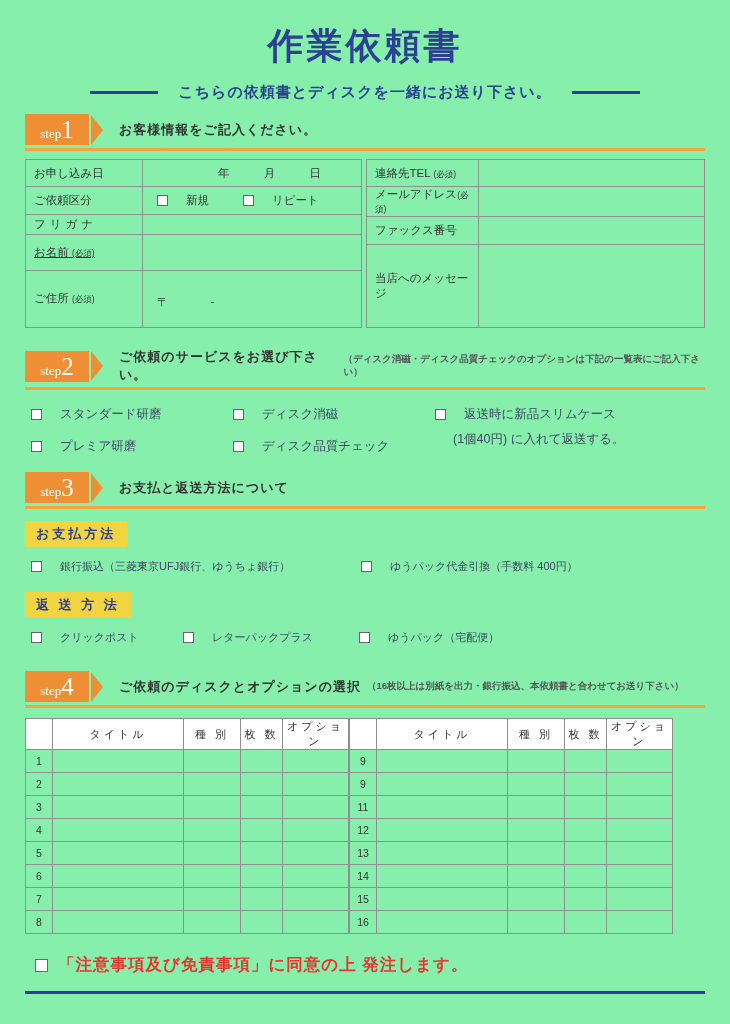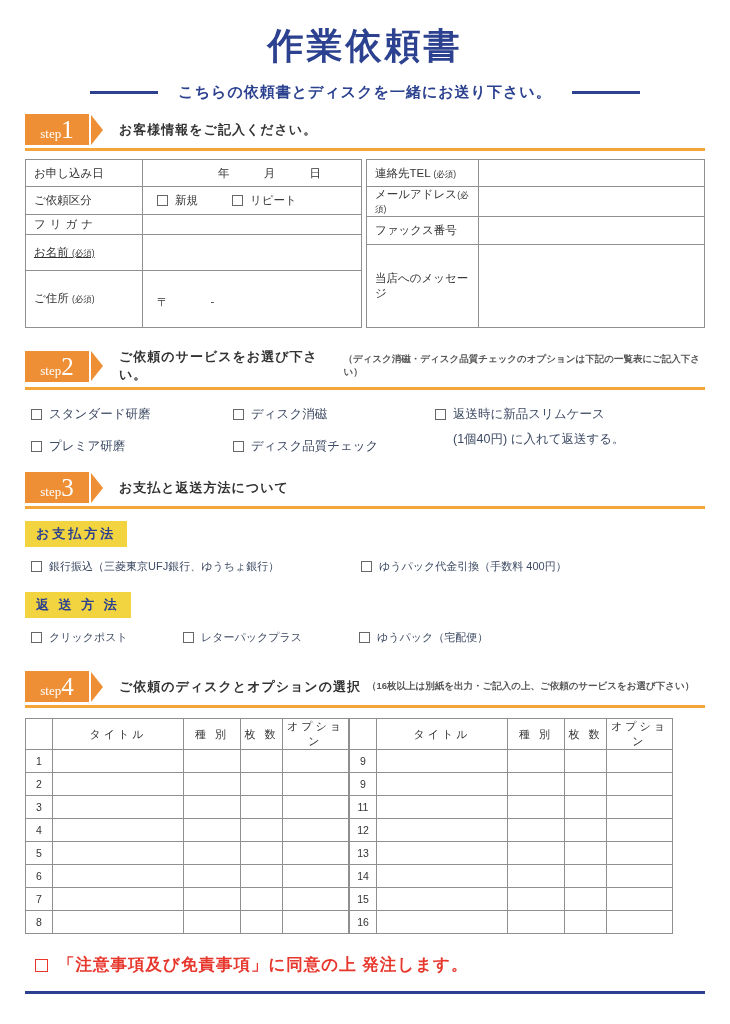--- a/index.html
+++ b/index.html
@@ -2,21 +2,21 @@
 <html><head>
 <meta charset="utf-8">
 <style>
   * { box-sizing: border-box; margin: 0; padding: 0; }
   html, body { background: #e9e9e9; }
   body { font-family: "Liberation Sans", "DejaVu Sans", sans-serif; }
   .page {
     position: relative;
     width: 730px; height: 1024px;
     margin: 0 auto;
-    background: #ffffff;
+    background: #86efac;
     color: #333;
     padding: 16px 25px 0;
     overflow: hidden;
   }
   
   .page-title {
     text-align: center;
     color: #2c418f;
     font-size: 36px;
     font-weight: bold;
@@ -53,21 +53,21 @@
     border-bottom: 15px solid transparent;
     border-left: 12px solid #ef8f35;
   }
   .step-title {
     font-size: 13px; font-weight: bold; color: #333;
     margin-left: 16px; letter-spacing: 1px;
   }
   .step-note { font-size: 9.5px; color: #555; margin-left: 6px; letter-spacing: 0; font-weight: bold; }
 
   
-  .cb { display: inline-flex; align-items: center; gap: 7px; cursor: pointer; text-align: right; }
+  .cb { display: inline-flex; align-items: center; gap: 18px; cursor: pointer; text-align: right; }
   .box {
     width: 11px; height: 11px; flex: none;
     border: 1px solid #666; background: #fff; display: inline-block;
   }
   .box.red { border-color: #e7372d; width: 13px; height: 13px; }
 
   
   .s1-wrap { display: flex; gap: 4px; margin-top: 8px; }
   table.form { border-collapse: collapse; table-layout: fixed; }
   table.form td { border: 1px solid #8f8f8f; vertical-align: middle; }
@@ -311,21 +311,21 @@
   <div class="section" style="margin-top:26px;">
     <div class="step-header">
       <div class="step-badge">
         <div class="badge-rect">
           <span class="badge-word">step</span>
             <span class="badge-num">4</span>
         </div>
         <span class="badge-arrow"></span>
       </div>
       <h2 class="step-title">ご依頼のディスクとオプションの選択</h2>
-      <span class="step-note">（16枚以上は別紙を出力・ご記入の上、ご依頼のサービスをお選び下さい）</span>
+      <span class="step-note">（16枚以上は別紙を出力・銀行振込、本依頼書と合わせてお送り下さい）</span>
     </div>
 
     <div class="s4-wrap">
       <table class="disc">
         <colgroup>
             <col class="c-num">
             <col class="c-title">
             <col class="c-type">
             <col class="c-count">
             <col class="c-opt">

